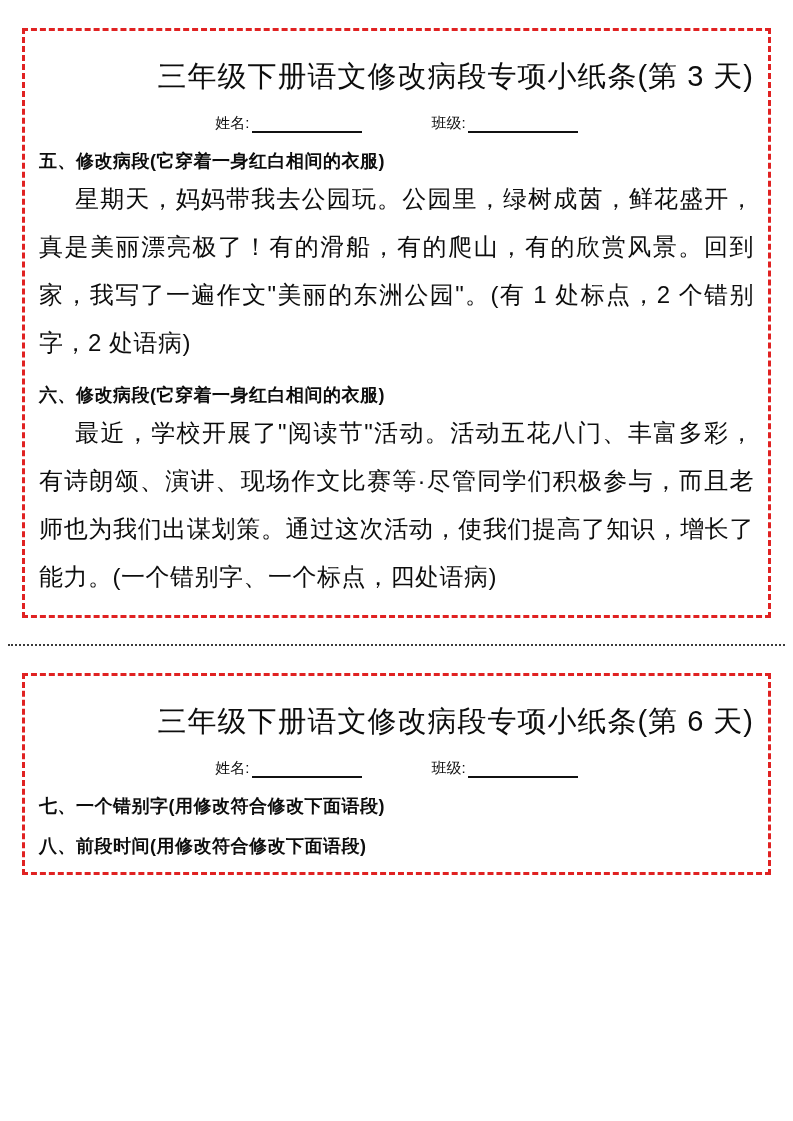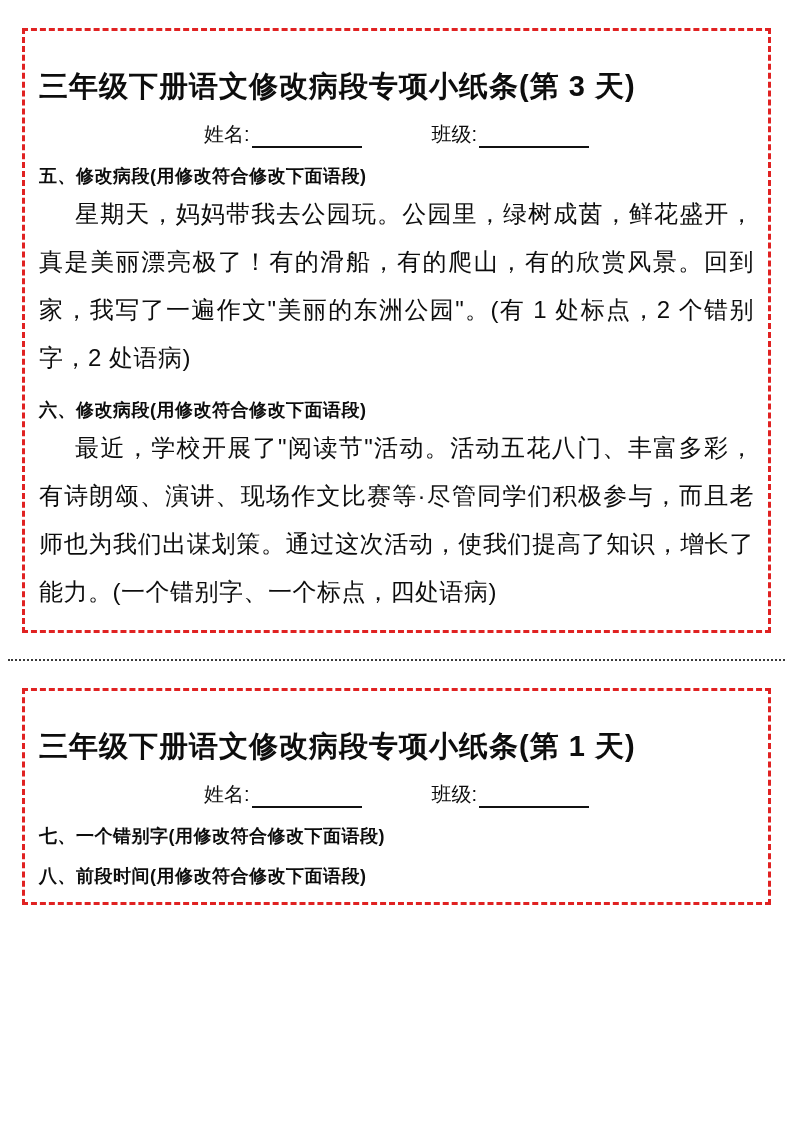--- a/index.html
+++ b/index.html
@@ -10,31 +10,31 @@
     font-family: "Liberation Sans", sans-serif;
     color: #0d0d0d;
     padding: 28px 22px 29px;
   }
   .card {
     border: 3px dashed #e02222;
     padding: 12px 14px 14px;
     background: #ffffff;
   }
   .card-title {
-    text-align: left;
+    text-align: right;
     font-size: 29px;
-    font-weight: bold;
+    font-weight: normal;
     letter-spacing: 1px;
-    margin: 24px 0 8px;
+    margin: 14px 0 8px;
   }
   .name-row {
     display: flex;
     justify-content: center;
     gap: 70px;
-    font-size: 20px;
+    font-size: 15px;
     margin: 14px 0 10px;
   }
   .name-group { display: inline-flex; align-items: flex-end; }
   .blank {
     display: inline-block;
     width: 110px;
     height: 22px;
     border-bottom: 2px solid #111;
     margin-left: 2px;
   }
@@ -66,30 +66,30 @@
   <div class="name-row">
     <span class="name-group">
       <span>姓名:</span>
       <span class="blank"></span>
     </span>
     <span class="name-group">
       <span>班级:</span>
       <span class="blank"></span>
     </span>
   </div>
-  <div class="sec-heading">五、修改病段(用修改符合修改下面语段)</div>
+  <div class="sec-heading">五、修改病段(它穿着一身红白相间的衣服)</div>
   <p class="sec-body">星期天，妈妈带我去公园玩。公园里，绿树成茵，鲜花盛开，真是美丽漂亮极了！有的滑船，有的爬山，有的欣赏风景。回到家，我写了一遍作文"美丽的东洲公园"。(有 1 处标点，2 个错别字，2 处语病)</p>
-  <div class="sec-heading">六、修改病段(用修改符合修改下面语段)</div>
+  <div class="sec-heading">六、修改病段(它穿着一身红白相间的衣服)</div>
   <p class="sec-body">最近，学校开展了"阅读节"活动。活动五花八门、丰富多彩，有诗朗颂、演讲、现场作文比赛等·尽管同学们积极参与，而且老师也为我们出谋划策。通过这次活动，使我们提高了知识，增长了能力。(一个错别字、一个标点，四处语病)</p>
 </div>
 
 <div class="divider"></div>
 
 <div class="card">
-  <h1 class="card-title">三年级下册语文修改病段专项小纸条(第 1 天)</h1>
+  <h1 class="card-title">三年级下册语文修改病段专项小纸条(第 6 天)</h1>
   <div class="name-row">
     <span class="name-group">
       <span>姓名:</span>
       <span class="blank"></span>
     </span>
     <span class="name-group">
       <span>班级:</span>
       <span class="blank"></span>
     </span>
   </div>

